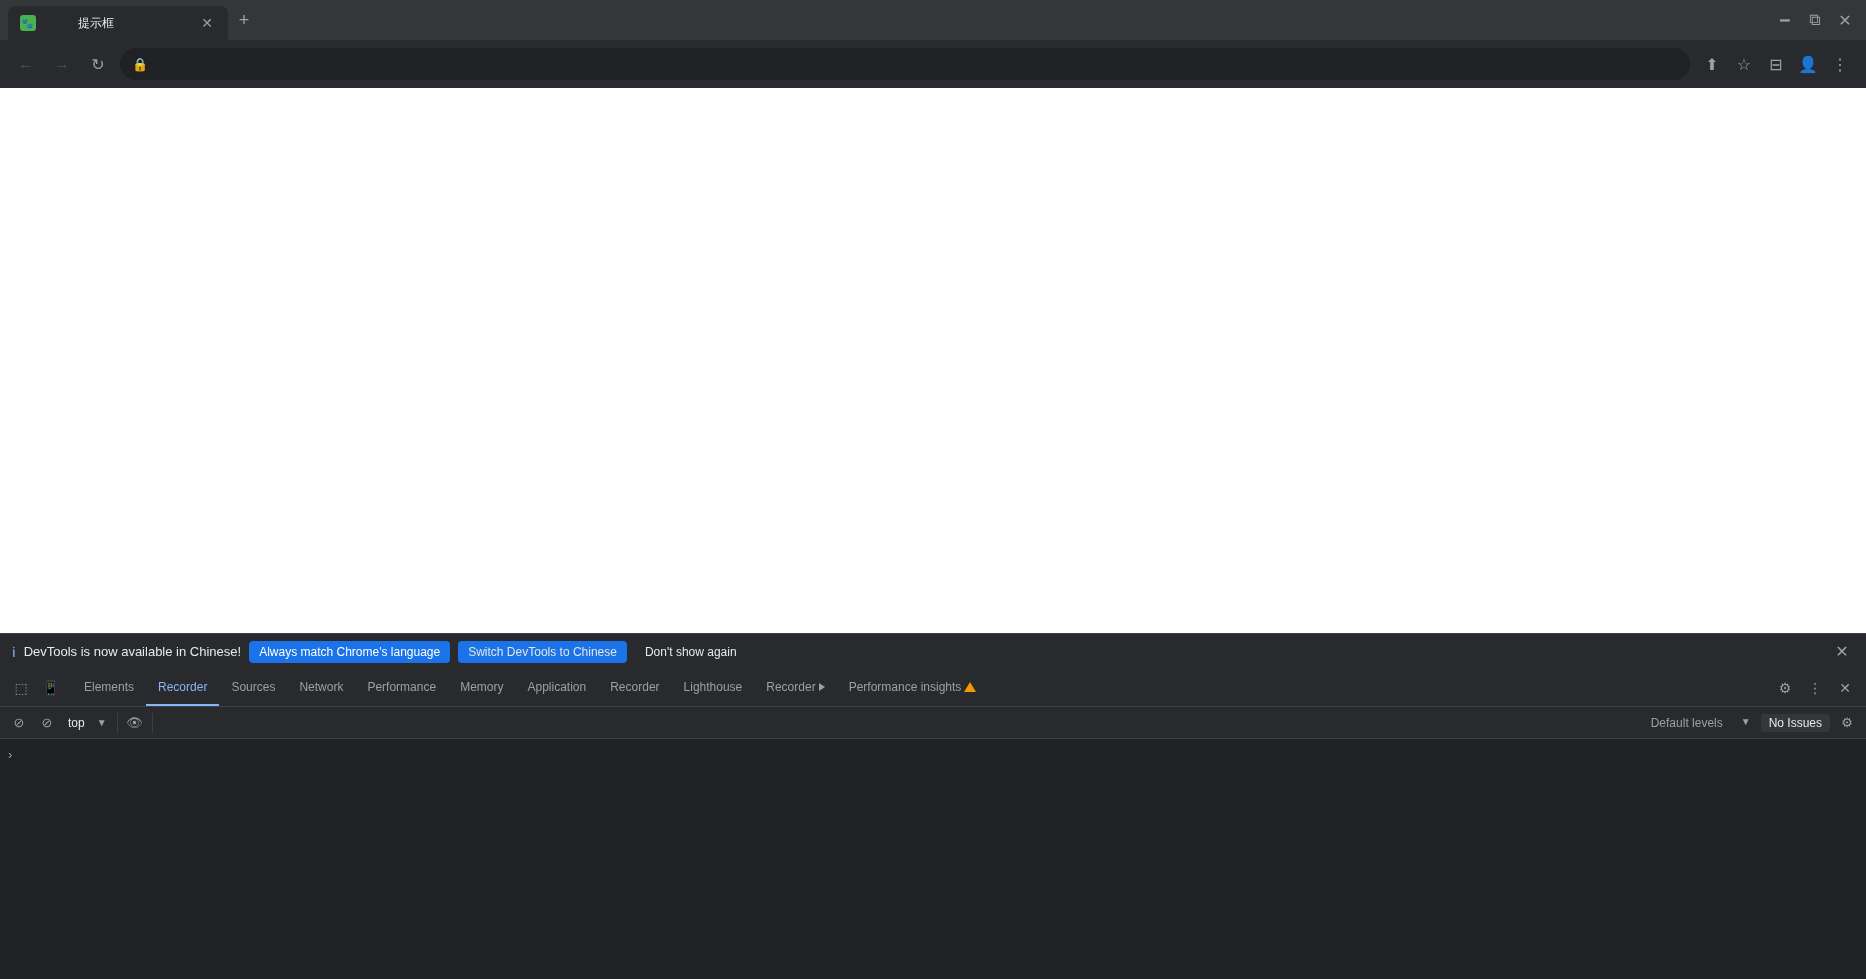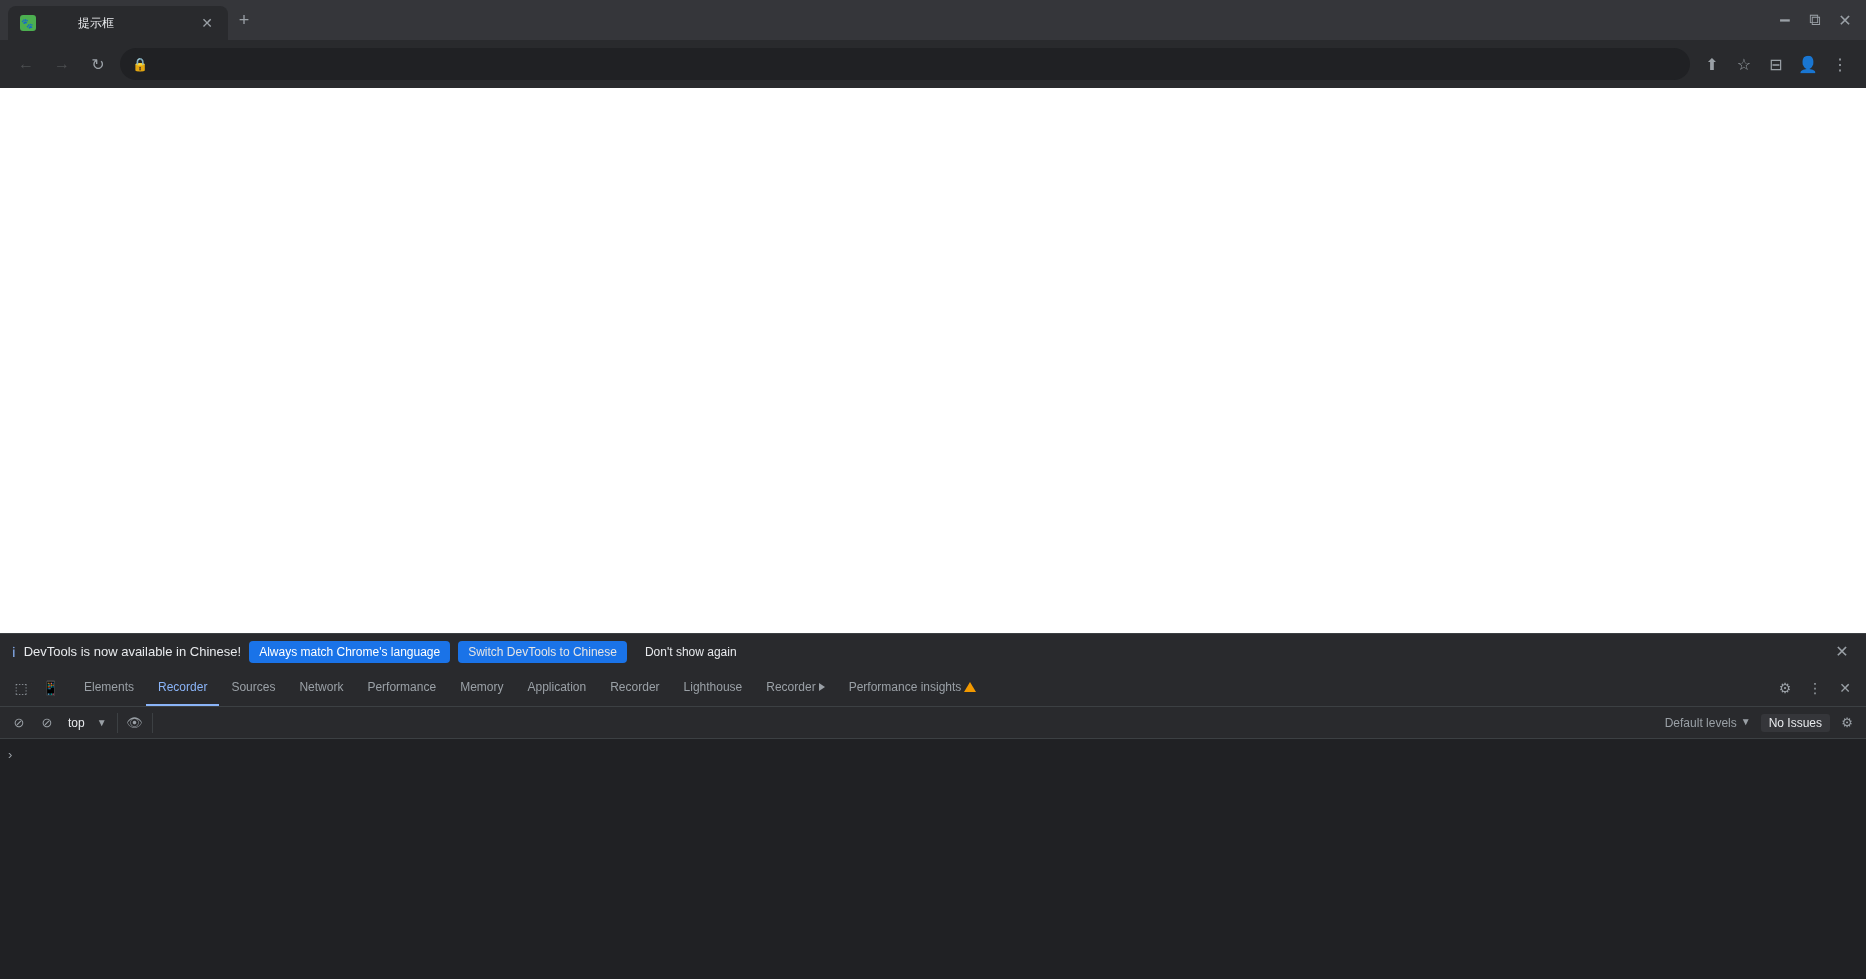--- a/index.html
+++ b/index.html
@@ -321,21 +321,21 @@
       border: none;
       outline: none;
       color: #e8eaed;
       font-size: 12px;
       width: 100%;
     }
     .filter-input::placeholder { color: #5f6368; }
     .default-levels {
       display: flex;
       align-items: flex-start;
-      gap: 4px;
+      gap: 18px;
       color: #9aa0a6;
       font-size: 12px;
       cursor: pointer;
       padding: 2px 4px;
       border-radius: 3px;
     }
     .no-issues {
       display: flex;
       align-items: center;
       gap: 4px;

